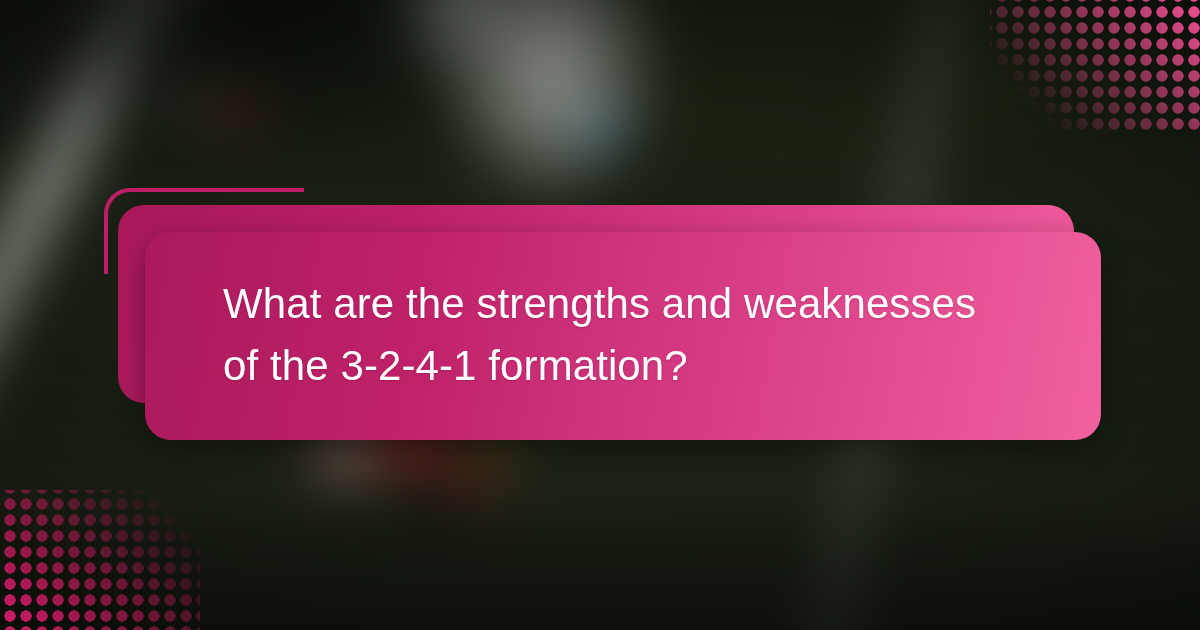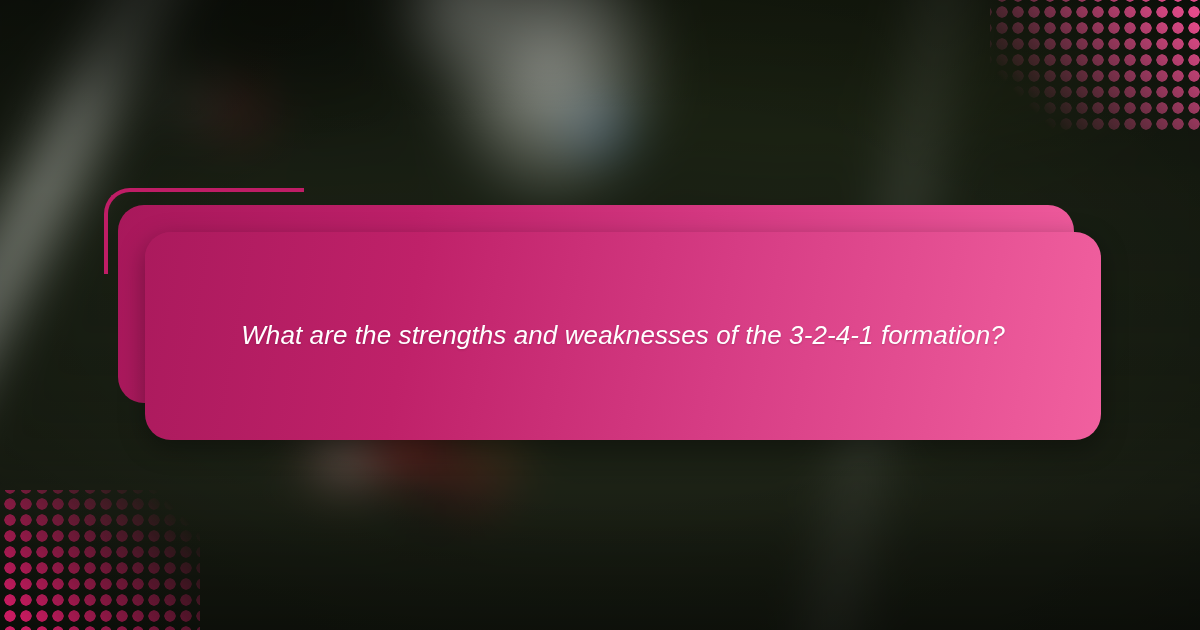--- a/index.html
+++ b/index.html
@@ -110,29 +110,27 @@
     border-radius:26px;
     background:linear-gradient(100deg, #ab1a5d 0%, #bf2169 28%, #d63c84 60%, #f1609f 100%);
     box-shadow:0 8px 26px rgba(0,0,0,.35);
     display:flex;
     align-items:center;
     justify-content:center;
   }
 
   .question-text {
     width:800px;
-    text-align:center;
     color:#ffffff;
-    font-size:26px;
+    font-size:42px;
     line-height:1.48;
     font-weight:400;
     letter-spacing:.1px;
     text-shadow:0 1px 2px rgba(90,10,45,.25);
     padding-bottom:2px;
-    font-style:italic;
   }
 </style>
 </head>
 <body>
 
 <div id="stage">
 
   <div class="bg-photo"></div>
   <div class="bg-vignette"></div>
 

